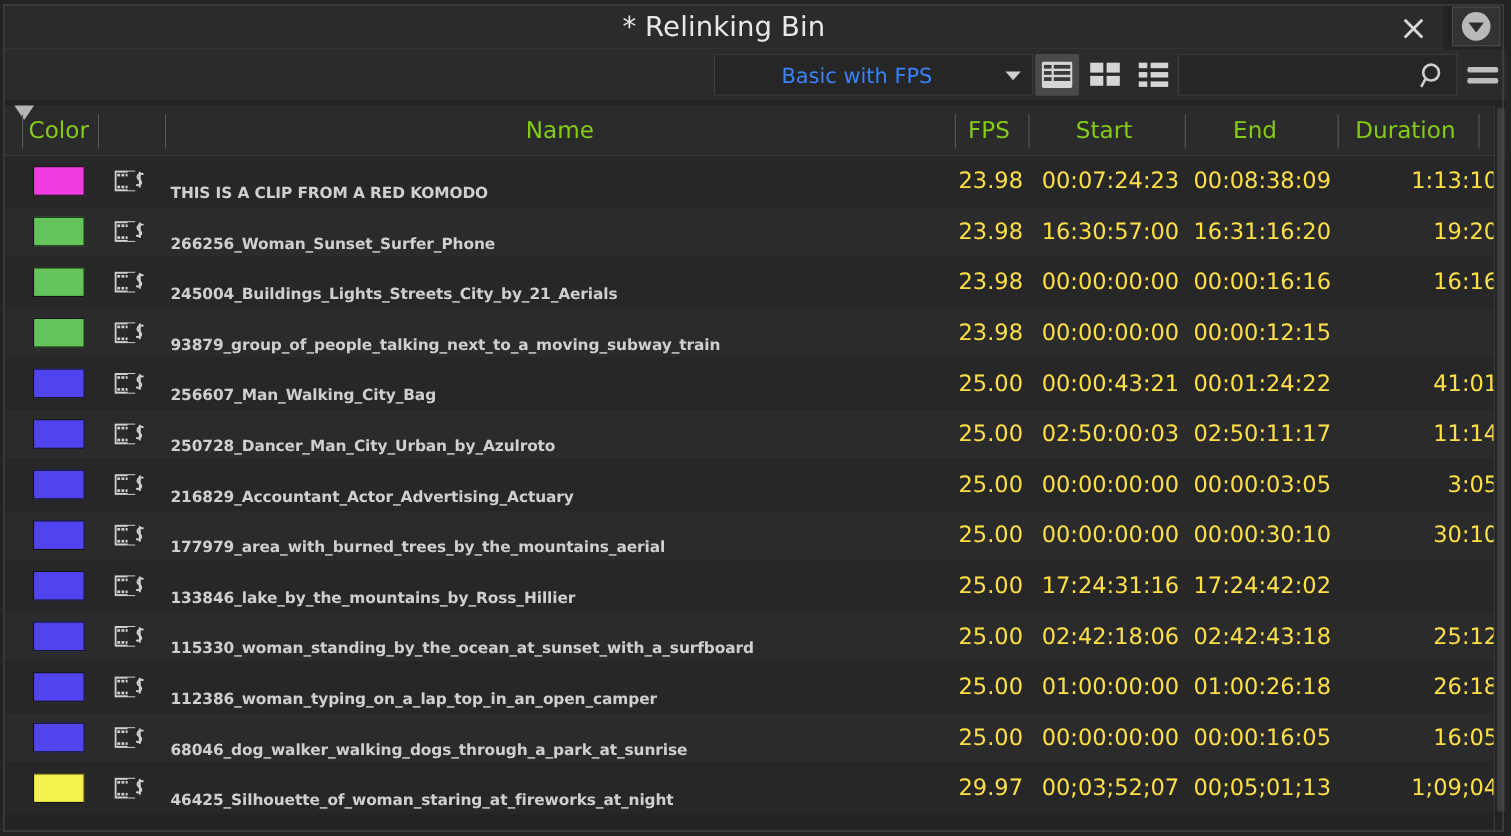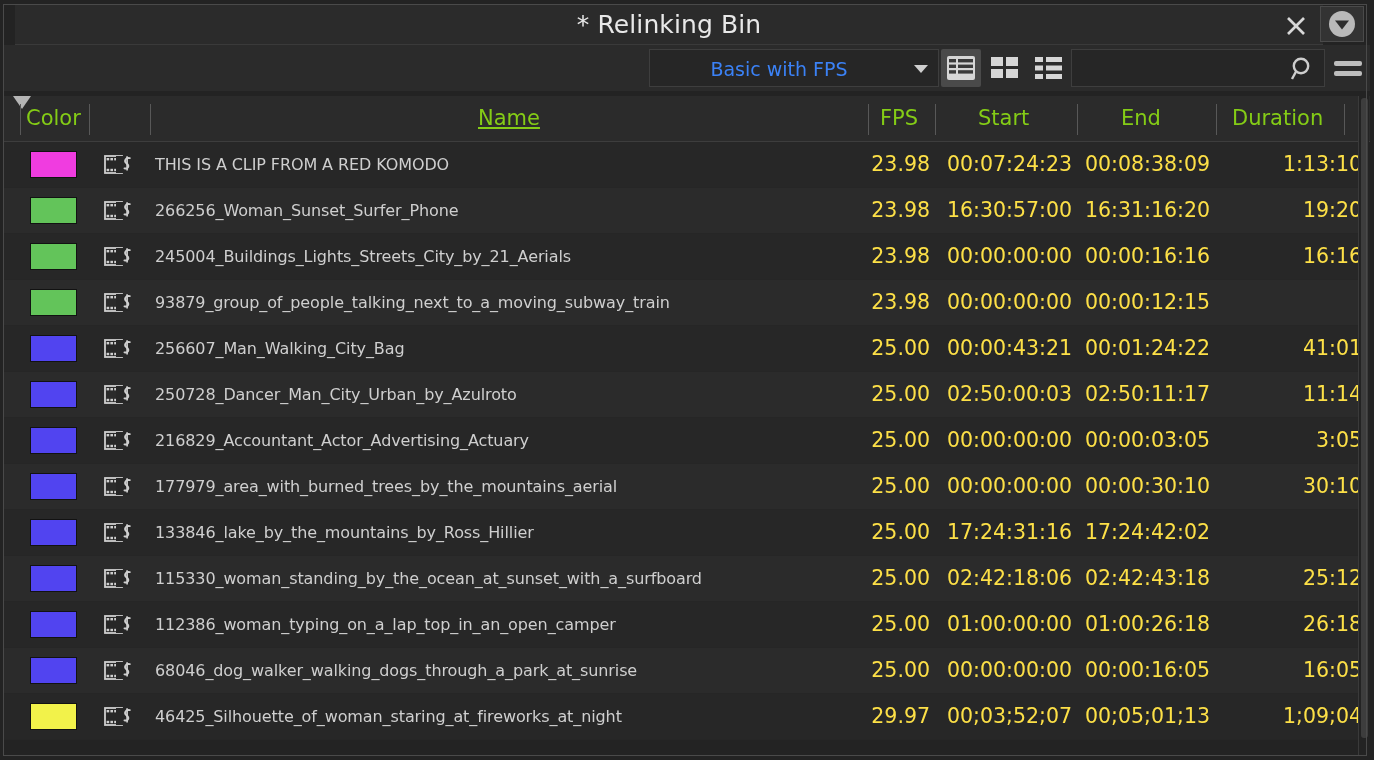--- a/index.html
+++ b/index.html
@@ -30,21 +30,21 @@
     left: 3px; top: 4px;
     width: 1364px; height: 752px;
     border: 1px solid #4a4a4a;
     box-sizing: border-box;
     pointer-events: none;
   }
 
   
   .titlebar {
     position: absolute;
-    left: 15px; top: 5px;
+    left: 4px; top: 5px;
     width: 1308px;
     height: 40px;
     background: #2b2b2b;
     border-bottom: 1px solid #3a3a3a;
     box-sizing: border-box;
   }
   .title-text {
     position: absolute;
     left: 0; top: 0;
     width: 1308px;
@@ -244,27 +244,28 @@
     border: 1px solid #121212;
     box-sizing: border-box;
   }
   .clip-icon {
     position: absolute;
     left: 100px; top: 11px;
     width: 36px; height: 24px;
   }
   .cell-name {
     position: absolute;
-    left: 151px; top: 0;
+    left: 151px; top: 12px;
     height: 45px;
     line-height: 45px;
     color: #cfcfcf;
-    font-size: 16px;
+    font-size: 14px;
     white-space: nowrap;
     letter-spacing: -0.1px;
+    font-weight: bold;
   }
   .cell-num {
     position: absolute;
     top: 0;
     height: 45px;
     line-height: 45px;
     color: #fde047;
     font-size: 20.5px;
     white-space: nowrap;
     text-align: right;
@@ -372,21 +373,21 @@
       <div class="bar b2"></div>
     </div>
   </div>
 
   <div class="colheader">
     <div class="sort-marker"></div>
     <div class="col-div" style="left:16px;"></div>
     <div class="col-label" style="left:22px;">Color</div>
     <div class="col-div" style="left:85px;"></div>
     <div class="col-div" style="left:146px;"></div>
-    <div class="col-label" style="left:474px;text-decoration:underline;">Name</div>
+    <div class="col-label" style="left:474px;">Name</div>
     <div class="col-div" style="left:864px;"></div>
     <div class="col-label" style="left:876px;">FPS</div>
     <div class="col-div" style="left:931px;"></div>
     <div class="col-label" style="left:974px;">Start</div>
     <div class="col-div" style="left:1073px;"></div>
     <div class="col-label" style="left:1117px;">End</div>
     <div class="col-div" style="left:1212px;"></div>
     <div class="col-label" style="left:1228px;">Duration</div>
     <div class="col-div" style="left:1340px;"></div>
   </div>

